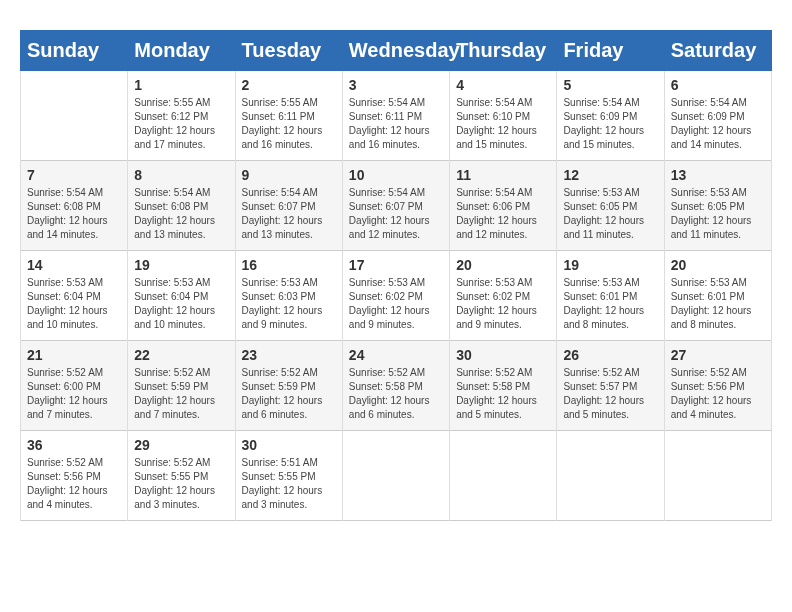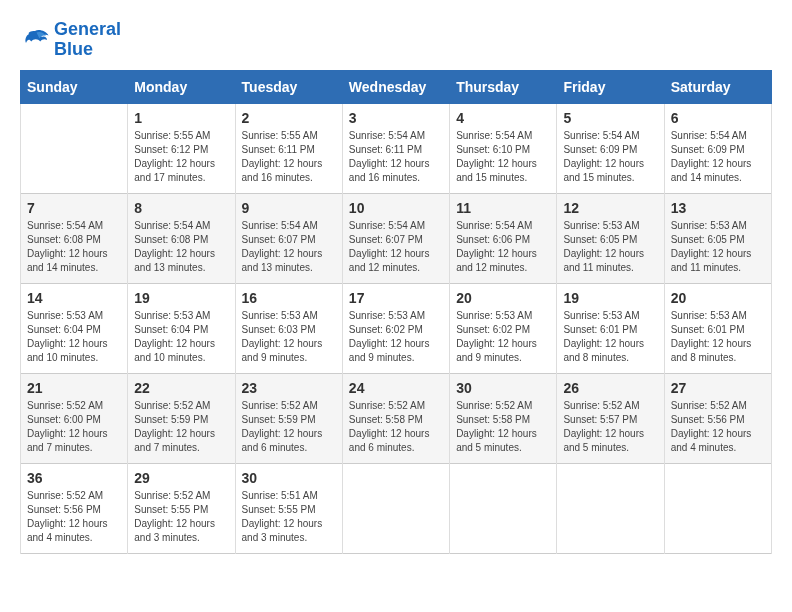--- a/index.html
+++ b/index.html
@@ -50,21 +50,21 @@
       width: 100%;
       border-collapse: collapse;
       table-layout: fixed;
     }
     thead tr {
       background-color: #2e6db4;
       color: white;
     }
     thead th {
       padding: 8px 6px;
-      font-size: 14px;
+      font-size: 20px;
       font-weight: bold;
       text-align: left;
       border: 1px solid #2e6db4;
     }
     tbody tr {
       border-bottom: 1px solid #ccc;
     }
     tbody td {
       vertical-align: top;
       padding: 6px 6px;
@@ -91,34 +91,20 @@
       background-color: #fff;
     }
     tbody tr:nth-child(even) {
       background-color: #f5f5f5;
     }
   </style>
 </head>
 <body>
 
 <div class="header-area">
-  <div class="logo">
-    <div class="logo-bird">
-      <svg viewBox="0 0 40 40" xmlns="http://www.w3.org/2000/svg">
-        <path d="M20 8 C25 5, 35 8, 38 14 C35 12, 30 13, 28 16 C32 14, 36 16, 36 20 C33 18, 29 19, 27 22 C24 18, 18 18, 15 22 C12 18, 10 20, 8 24 C6 20, 8 14, 12 12 C10 10, 14 8, 20 8 Z" fill="#1a6abf"></path>
-        <path d="M22 10 C26 8, 32 10, 35 15 C31 13, 27 15, 26 18" fill="#4a9ae0" opacity="0.7"></path>
-      </svg>
-    </div>
-    <div>
-      <div class="logo-text">
-        <span>General</span><br>
-        <span style="color:#1a6abf;">Blue</span>
-      </div>
-    </div>
-  </div>
   <div class="title-area">
   </div>
 </div>
 
 <table>
   <thead>
     <tr>
     <th>Sunday</th>
         <th>Monday</th>
         <th>Tuesday</th>

